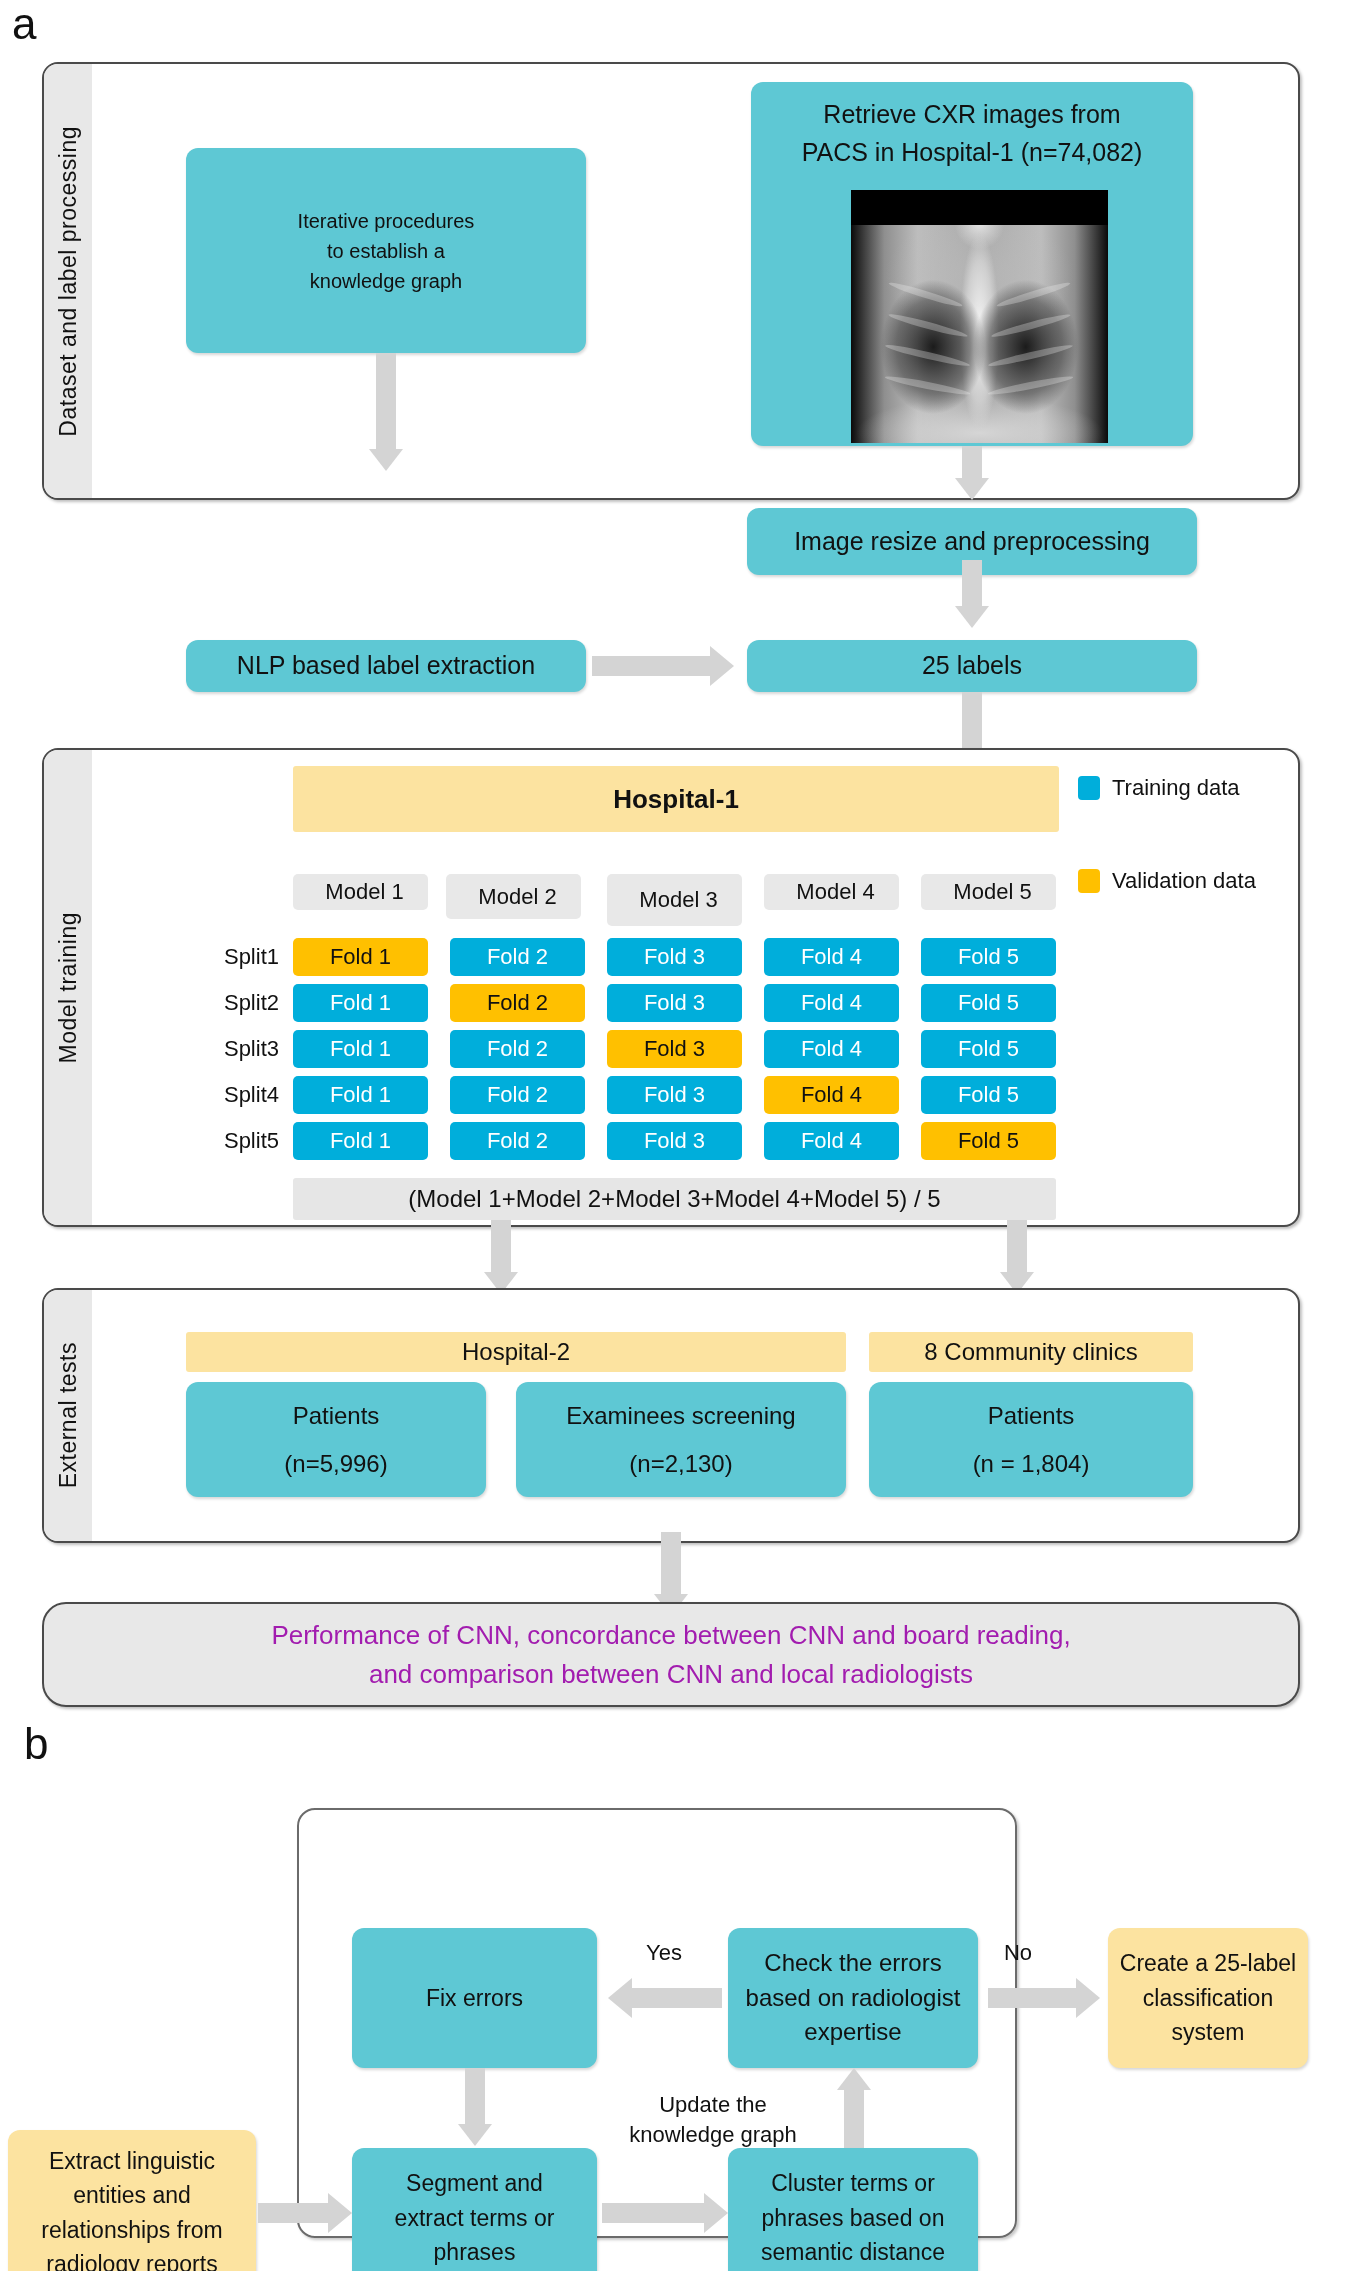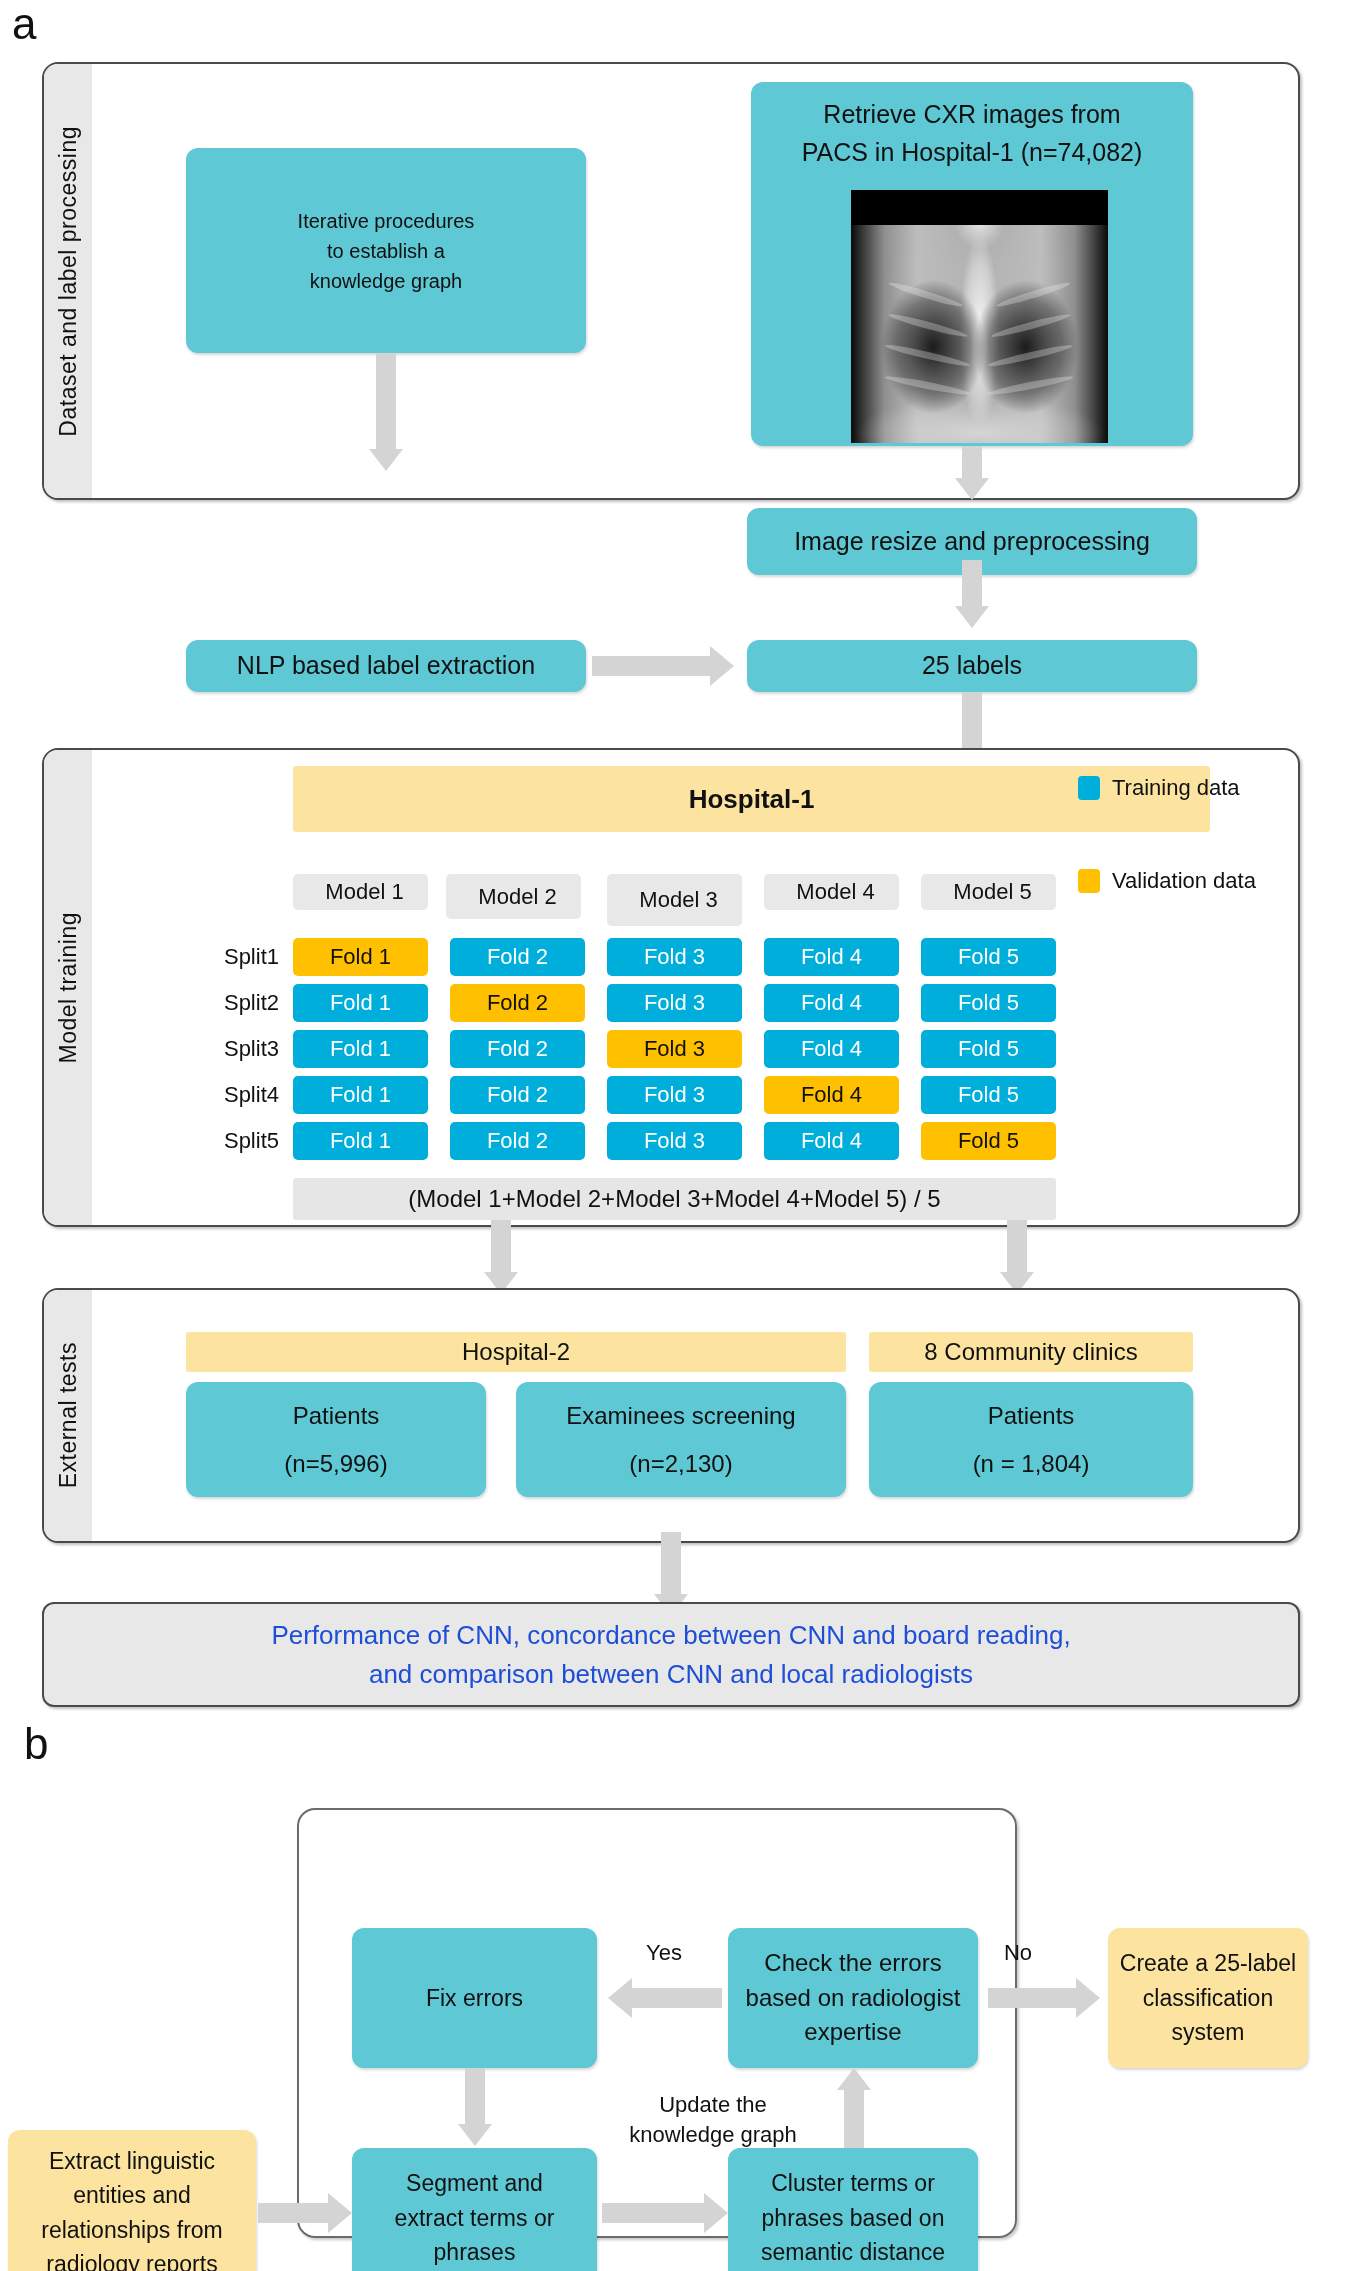--- a/index.html
+++ b/index.html
@@ -72,22 +72,22 @@
     color: #111;
     box-shadow: 1px 2px 3px rgba(0,0,0,.16);
   }
   .box-grey {
     background: #E6E6E6;
     color: #111;
   }
   .box-grey-round {
     background: #E8E8E8;
     border: 2px solid #4a4a4a;
-    border-radius: 12px;
-    color: #1d4ed8;
+    border-radius: 24px;
+    color: #a21caf;
     box-shadow: 2px 2px 3px rgba(0,0,0,.25);
   }
 
   
   .arrow { position: absolute; }
   .arrow-shaft-v { position: absolute; background: #D4D4D4; }
   .arrow-head-down {
     position: absolute;
     width: 0; height: 0;
     border-left: 17px solid transparent;
@@ -258,21 +258,21 @@
   <div class="arrow-shaft-v" style="left:22px; top:0; width:20px; height:56px;"></div>
   <div class="arrow-head-down" style="left:15px; top:56px;"></div>
 </div>
 
 <div class="section-frame" style="left:42px; top:748px; width:1258px; height:479px;">
   <div class="section-tab">
     <span>Model training</span>
   </div>
 </div>
 
-<div class="box box-yellow" style="left:293px; top:766px; width:917px; height:66px; font-size:26px; font-weight:bold; border-radius:3px;">
+<div class="box box-yellow" style="left:293px; top:766px; width:766px; height:66px; font-size:26px; font-weight:bold; border-radius:3px;">
   <div>Hospital-1</div>
 </div>
 
 <div class="legend-item" style="left:1078px; top:775px;">
   <span class="legend-swatch" style="background:#00AEDB;"></span>
   <span>Training data</span>
 </div>
 <div class="legend-item" style="left:1078px; top:820px;margin-top:48px;">
   <span class="legend-swatch" style="background:#FFC000;"></span>
   <span>Validation data</span>

